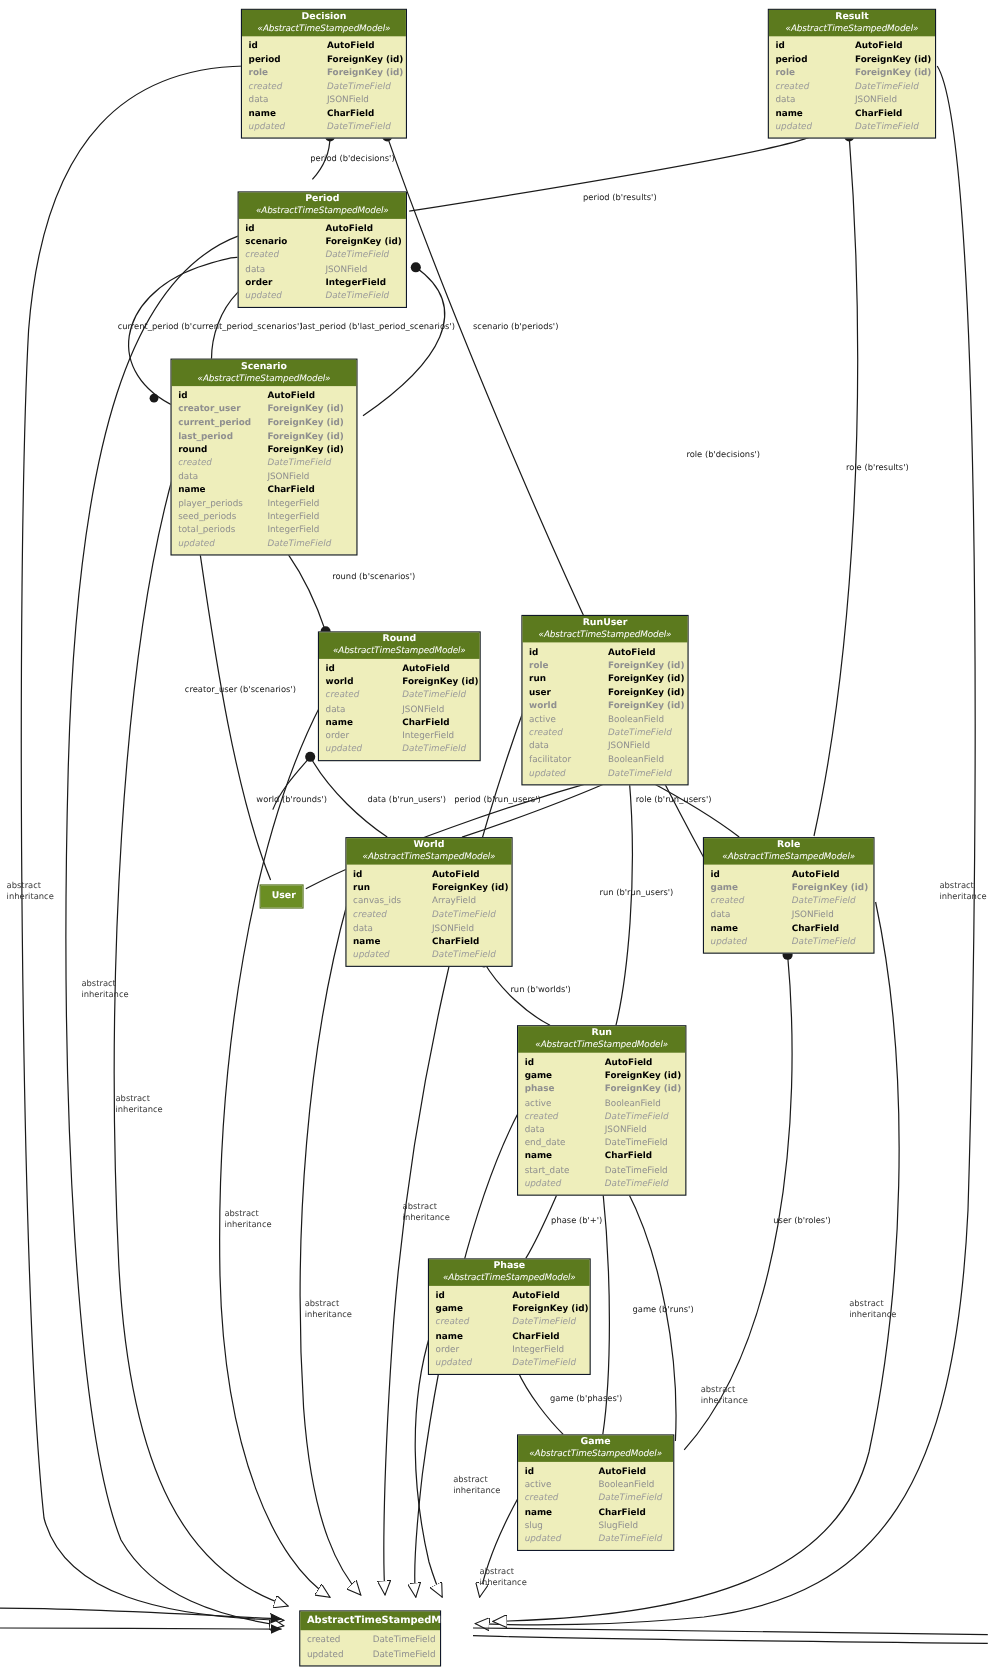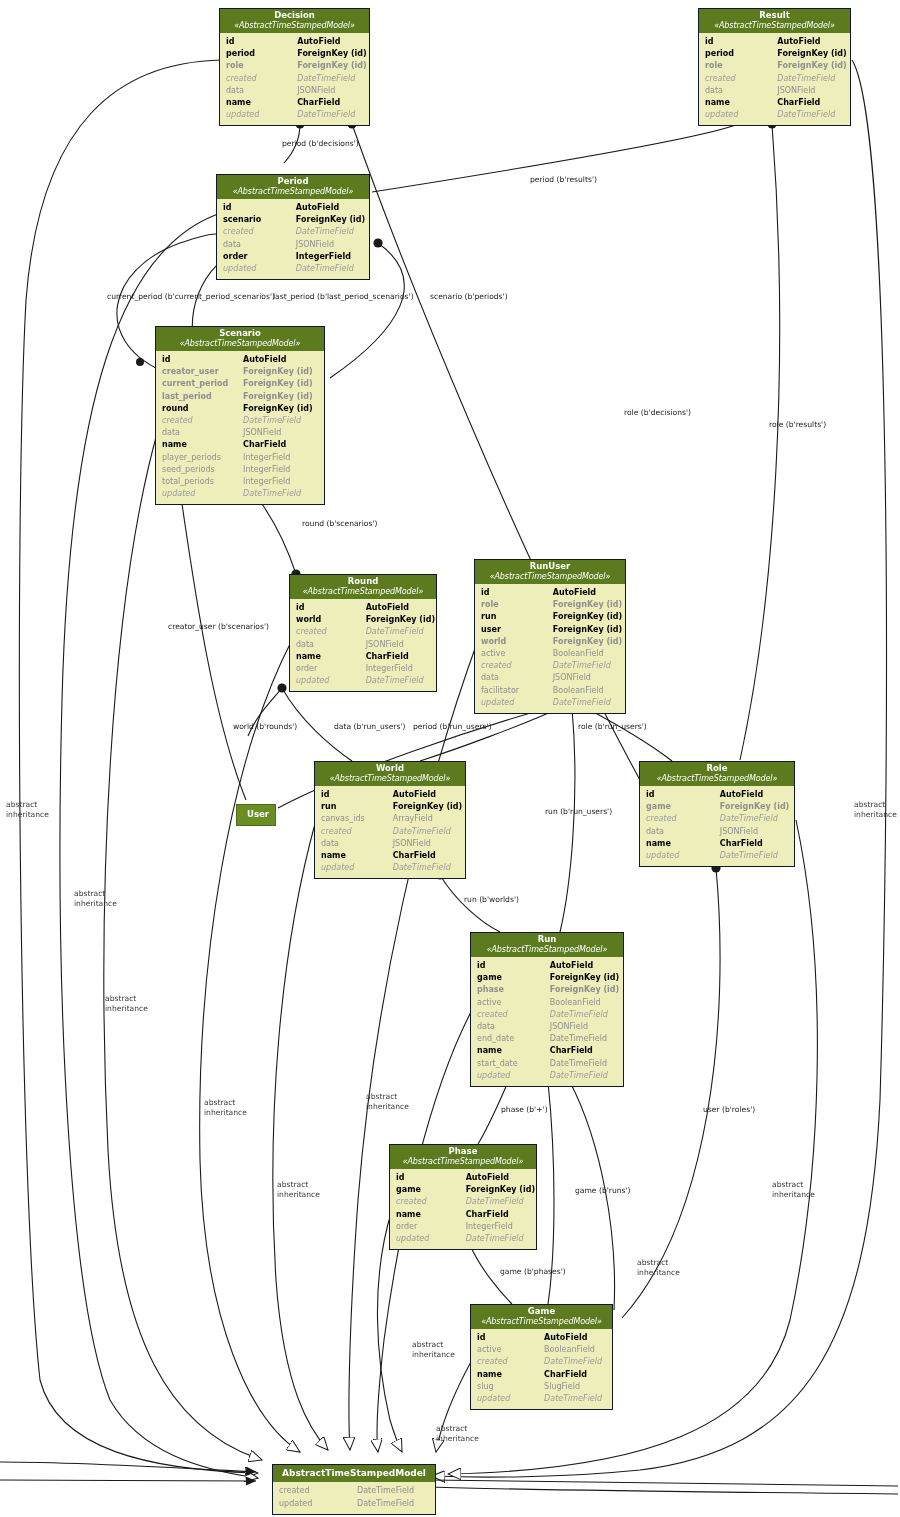--- a/index.html
+++ b/index.html
@@ -615,21 +615,21 @@
           <div class="field-row f-plain">
             <span class="field-name">slug</span>
             <span class="field-type">SlugField</span>
           </div>
           <div class="field-row f-inh">
             <span class="field-name">updated</span>
             <span class="field-type">DateTimeField</span>
           </div>
         </div>
       </div>
-      <div class="entity root" style="left: 272px; top: 1464px; width: 164px;">
+      <div class="entity root" style="left: 272px; top: 1464px; width: 129px;">
         <div class="entity-header">
           <span class="entity-name">AbstractTimeStampedModel</span>
         </div>
         <div class="entity-fields">
           <div class="field-row f-plain">
             <span class="field-name">created</span>
             <span class="field-type">DateTimeField</span>
           </div>
           <div class="field-row f-plain">
             <span class="field-name">updated</span>

